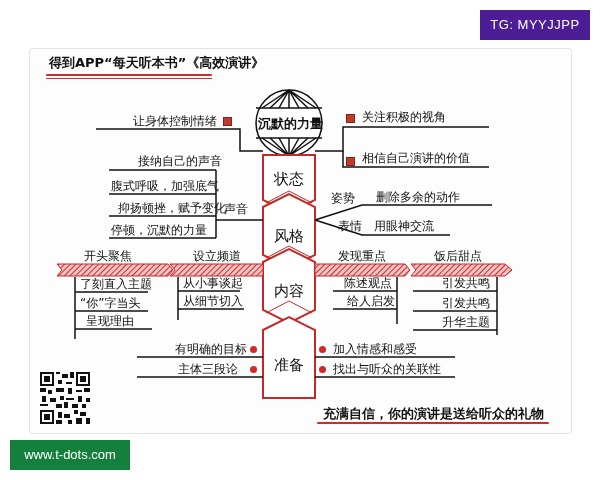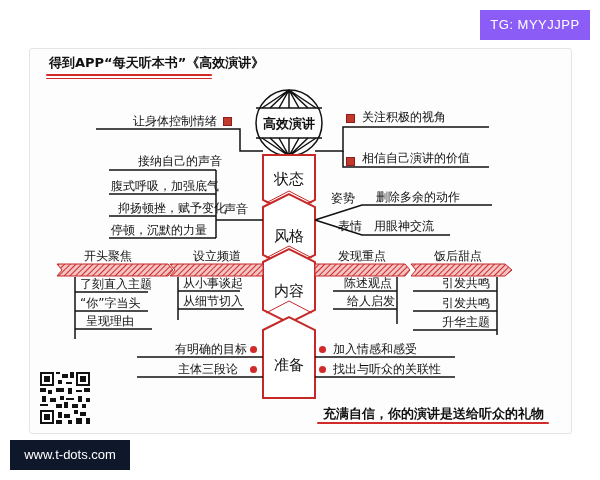--- a/index.html
+++ b/index.html
@@ -1,20 +1,20 @@
 <!DOCTYPE html>
 <html><head>
 <meta charset="utf-8">
 <style>
   html,body{margin:0;padding:0;}
   body{width:600px;height:480px;background:#ffffff;position:relative;overflow:hidden;
        font-family:"DejaVu Sans",sans-serif;color:#111;}
-  .tg-badge{position:absolute;left:480px;top:10px;width:110px;height:30px;background:#8b5cf6;
+  .tg-badge{position:absolute;left:480px;top:10px;width:110px;height:30px;background:#4c1d95;
        color:#fff;font-family:"Liberation Sans",sans-serif;font-size:13px;line-height:30px;text-align:center;letter-spacing:0.5px;}
-  .site-badge{position:absolute;left:10px;top:440px;width:120px;height:30px;background:#0f172a;
+  .site-badge{position:absolute;left:10px;top:440px;width:120px;height:30px;background:#15803d;
        color:#fff;font-family:"Liberation Sans",sans-serif;font-size:13px;line-height:30px;text-align:center;}
   .card{position:absolute;left:29px;top:48px;width:541px;height:384px;background:#fdfdfd;
        border:1px solid #e4e4e4;border-radius:3px;}
   .t{position:absolute;font-size:12px;line-height:14px;white-space:nowrap;color:#111;
      font-family:"DejaVu Sans",sans-serif;}
   .title{position:absolute;left:49px;top:55px;font-size:13px;font-weight:bold;line-height:16px;}
   .red-underline{position:absolute;height:2px;background:#d22a2a;border-radius:1px;}
   .seal{position:absolute;width:7px;height:7px;background:#c0392b;border:1px solid #8e1e1e;}
   .dot{position:absolute;width:7px;height:7px;border-radius:50%;background:#d22a2a;}
   .spine-label{position:absolute;font-size:15px;text-align:center;width:60px;}
@@ -106,21 +106,21 @@
   </g>
 
   <g stroke="#111" fill="none" stroke-width="1.5">
     <path d="M137 357 L263 357"></path>
     <path d="M137 377 L263 377"></path>
     <path d="M315 357 L455 357"></path>
     <path d="M315 377 L455 377"></path>
   </g>
 </svg>
 
-<div class="center-title t">高效演讲</div>
+<div class="center-title t">沉默的力量</div>
 <div class="spine-label t" style="left:259px;top:172px;">状态</div>
 <div class="spine-label t" style="left:259px;top:229px;">风格</div>
 <div class="spine-label t" style="left:259px;top:284px;">内容</div>
 <div class="spine-label t" style="left:259px;top:358px;">准备</div>
 
 <div class="t" style="left:133px;top:114px;">让身体控制情绪</div>
 <div class="seal" style="left:223px;top:117px;"></div>
 <div class="seal" style="left:346px;top:114px;"></div>
 <div class="t" style="left:362px;top:110px;">关注积极的视角</div>
 <div class="seal" style="left:346px;top:157px;"></div>

